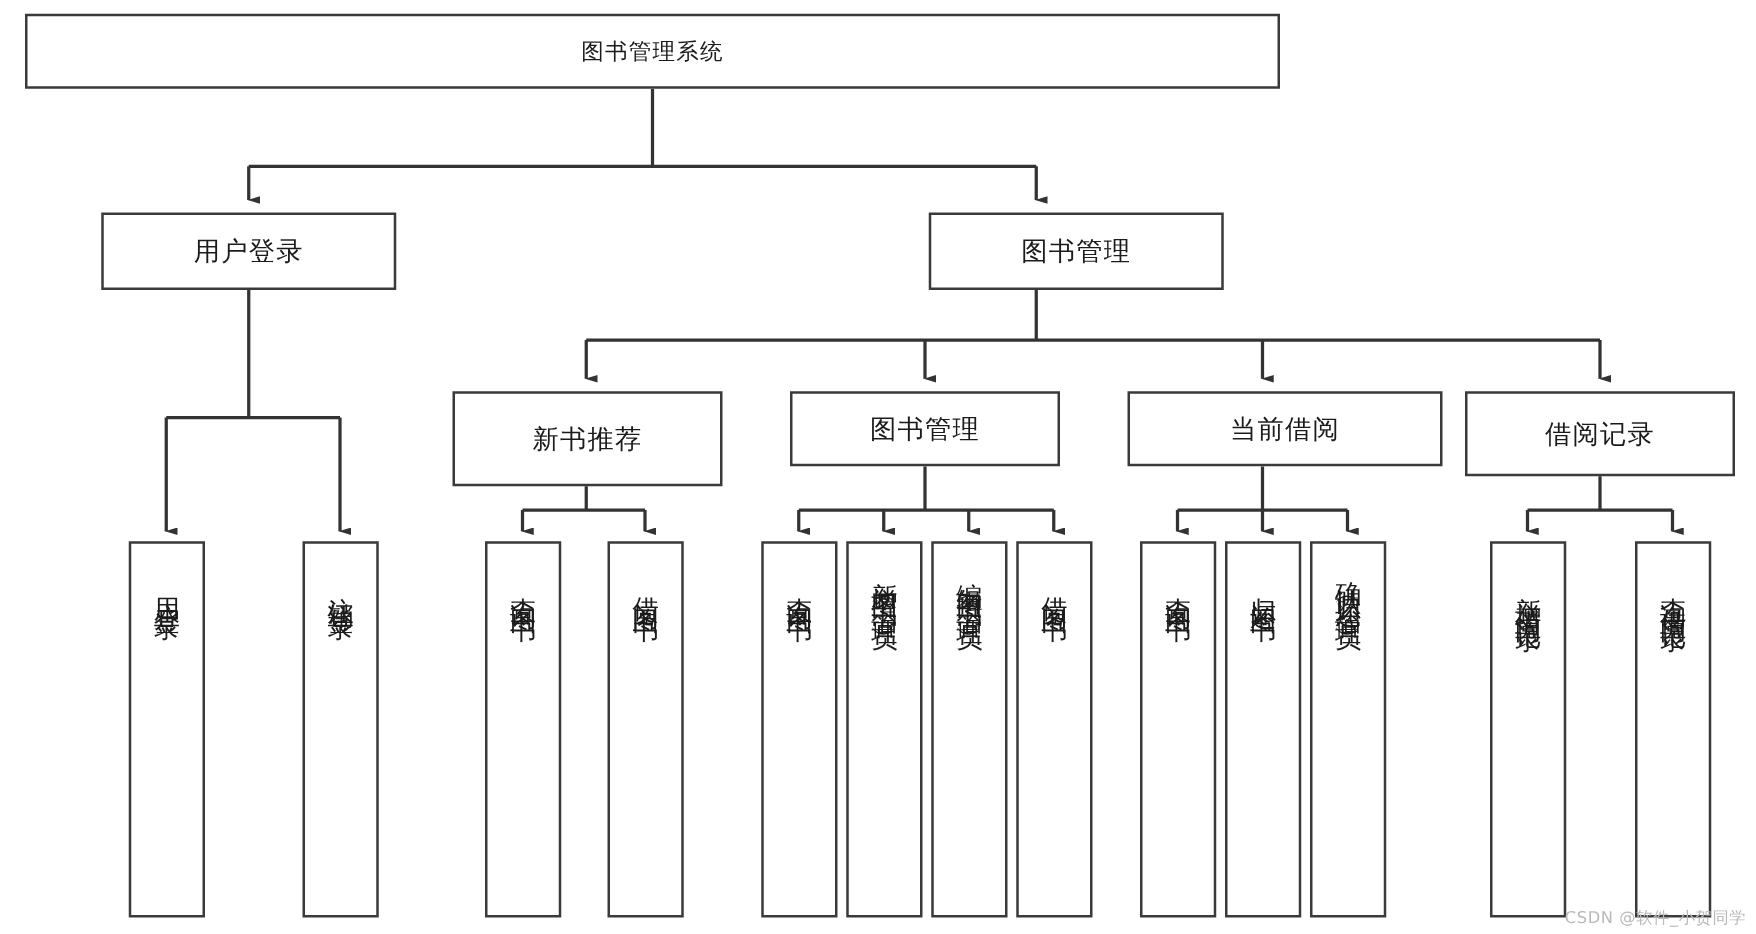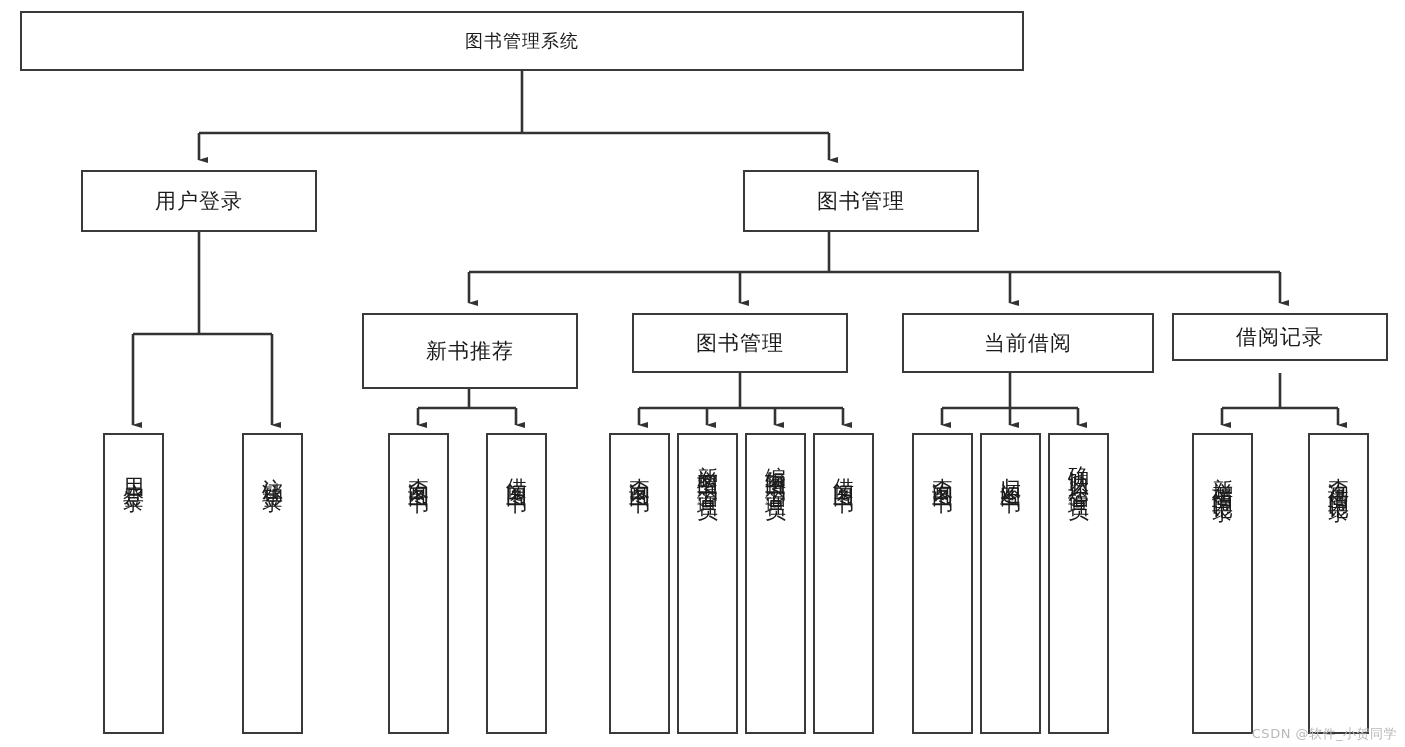--- a/index.html
+++ b/index.html
@@ -77,21 +77,21 @@
   </svg>
 
   <div class="node h root" style="left:20px;top:11px;width:1004px;height:60px;">图书管理系统</div>
 
   <div class="node h" style="left:81px;top:170px;width:236px;height:62px;">用户登录</div>
   <div class="node h" style="left:711px;top:170px;width:236px;height:62px;margin-left:32px;">图书管理</div>
 
   <div class="node h" style="left:362px;top:313px;width:216px;height:76px;">新书推荐</div>
   <div class="node h" style="left:632px;top:313px;width:216px;height:60px;">图书管理</div>
   <div class="node h" style="left:902px;top:313px;width:252px;height:60px;">当前借阅</div>
-  <div class="node h" style="left:1172px;top:313px;width:216px;height:48px;">借阅记录</div>
+  <div class="node h" style="left:1172px;top:313px;width:216px;height:68px;">借阅记录</div>
 
   <div class="node v" style="left:103px;top:433px;width:61px;height:301px;">用户登录</div>
   <div class="node v" style="left:242px;top:433px;width:61px;height:301px;">注销登录</div>
 
   <div class="node v" style="left:388px;top:433px;width:61px;height:301px;">查询图书</div>
   <div class="node v" style="left:486px;top:433px;width:61px;height:301px;">借阅图书</div>
 
   <div class="node v" style="left:609px;top:433px;width:61px;height:301px;">查询图书</div>
   <div class="node v tall" style="left:677px;top:433px;width:61px;height:301px;">新增图书（管理员）</div>
   <div class="node v tall" style="left:745px;top:433px;width:61px;height:301px;">编辑图书（管理员）</div>

